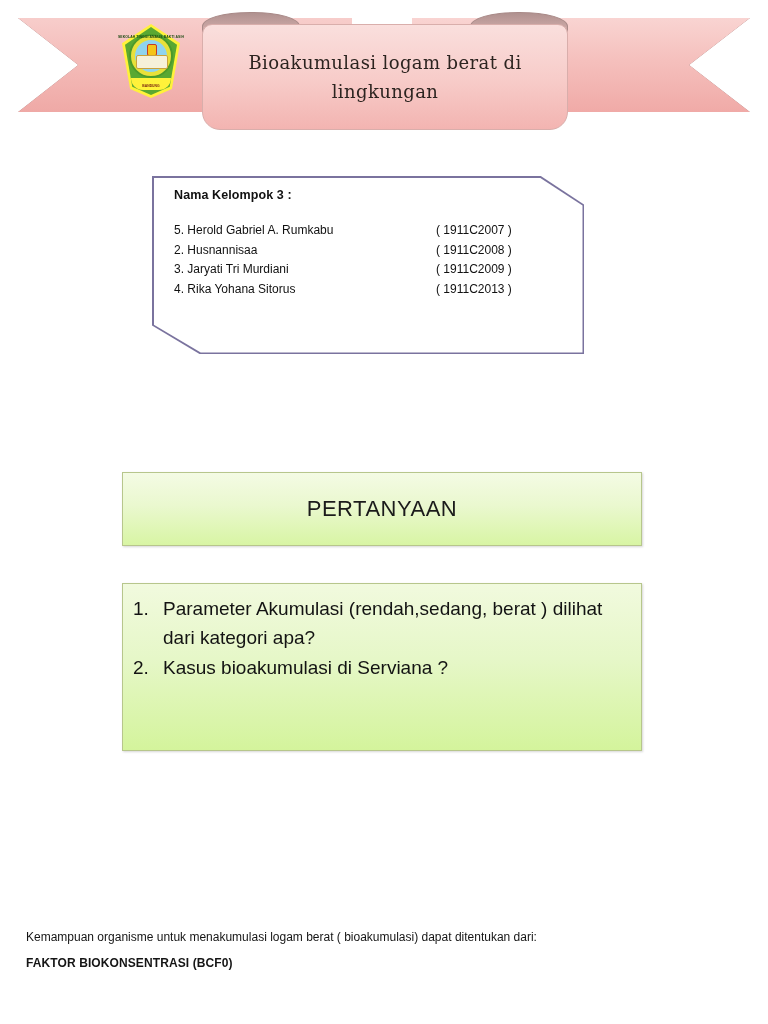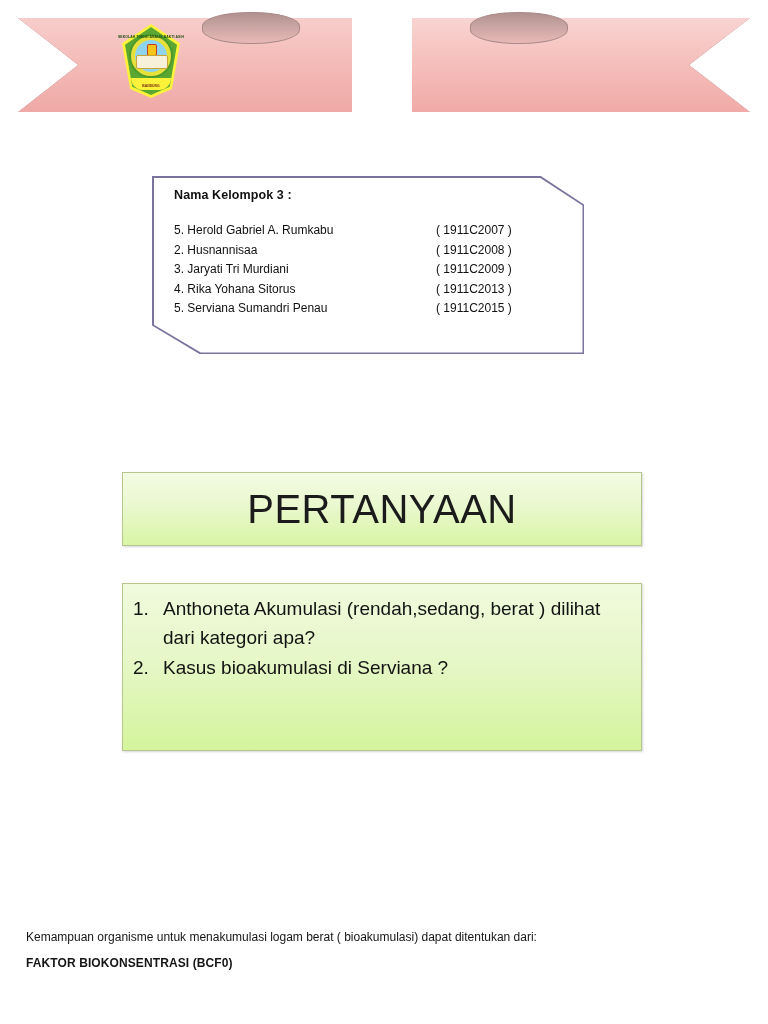--- a/index.html
+++ b/index.html
@@ -232,21 +232,21 @@
     height: 74px;
     box-sizing: border-box;
     background: linear-gradient(180deg, #f4fbe4 0%, #eaf8cf 45%, #d8f5a4 100%);
     border: 1px solid #b7c68c;
     box-shadow: 1px 1px 2px rgba(0,0,0,0.16);
     display: flex;
     align-items: center;
     justify-content: center;
   }
   #pertanyaan-title {
-    font-size: 40px;
+    font-size: 22px;
     color: #1b1b1b;
     letter-spacing: 0.5px;
     font-weight: 400;
   }
 
   #questions-box {
     position: absolute;
     left: 122px;
     top: 583px;
     width: 520px;
@@ -294,20 +294,23 @@
     <div id="wing-left" class="ribbon-wing wing-inner" style="left:0;top:0;width:100%;height:100%;"></div>
   </div>
 
   <div id="wing-right-outline" class="wing-outline">
     <div id="wing-right" class="ribbon-wing wing-inner" style="left:0;top:0;width:100%;height:100%;"></div>
   </div>
 
   <div id="roll-tab-left" class="roll-tab"></div>
   <div id="roll-tab-right" class="roll-tab"></div>
 
+  <div id="banner-panel">
+    <div id="banner-title">Bioakumulasi logam berat di lingkungan</div>
+  </div>
 
   <div id="logo">
     <div id="logo-shield"></div>
     <div id="logo-shield-green"></div>
     <div id="logo-ring"></div>
     <div id="logo-core"></div>
     <div id="logo-lamp"></div>
     <div id="logo-book"></div>
     <div id="logo-band"></div>
     <div id="logo-text-top" class="logo-text">SEKOLAH TINGGI ANALIS BAKTI ASIH</div>
@@ -331,37 +334,33 @@
           <span class="name-nim">( 1911C2008 )</span>
         </div>
         <div class="name-row">
           <span class="name-label">3. Jaryati Tri Murdiani</span>
           <span class="name-nim">( 1911C2009 )</span>
         </div>
         <div class="name-row">
           <span class="name-label">4. Rika Yohana Sitorus</span>
           <span class="name-nim">( 1911C2013 )</span>
         </div>
-        <div class="name-row">
-          <span class="name-label">5. Serviana Sumandri Penau</span>
-          <span class="name-nim">( 1911C2015 )</span>
-        </div>
       </div>
   </div>
 </div>
 
 <div id="pertanyaan-box">
   <div id="pertanyaan-title">PERTANYAAN</div>
 </div>
 
 <div id="questions-box">
   <div id="questions-list">
       <div class="question-row">
         <span class="question-num">1.</span>
-        <span class="question-text">Anthoneta Akumulasi (rendah,sedang, berat ) dilihat dari kategori apa?</span>
+        <span class="question-text">Parameter Akumulasi (rendah,sedang, berat ) dilihat dari kategori apa?</span>
       </div>
       <div class="question-row">
         <span class="question-num">2.</span>
         <span class="question-text">Kasus bioakumulasi di Serviana ?</span>
       </div>
     </div>
 </div>
 
 <div id="footer-text">
   <span>Kemampuan organisme untuk menakumulasi logam berat ( bioakumulasi) dapat ditentukan dari:</span>

